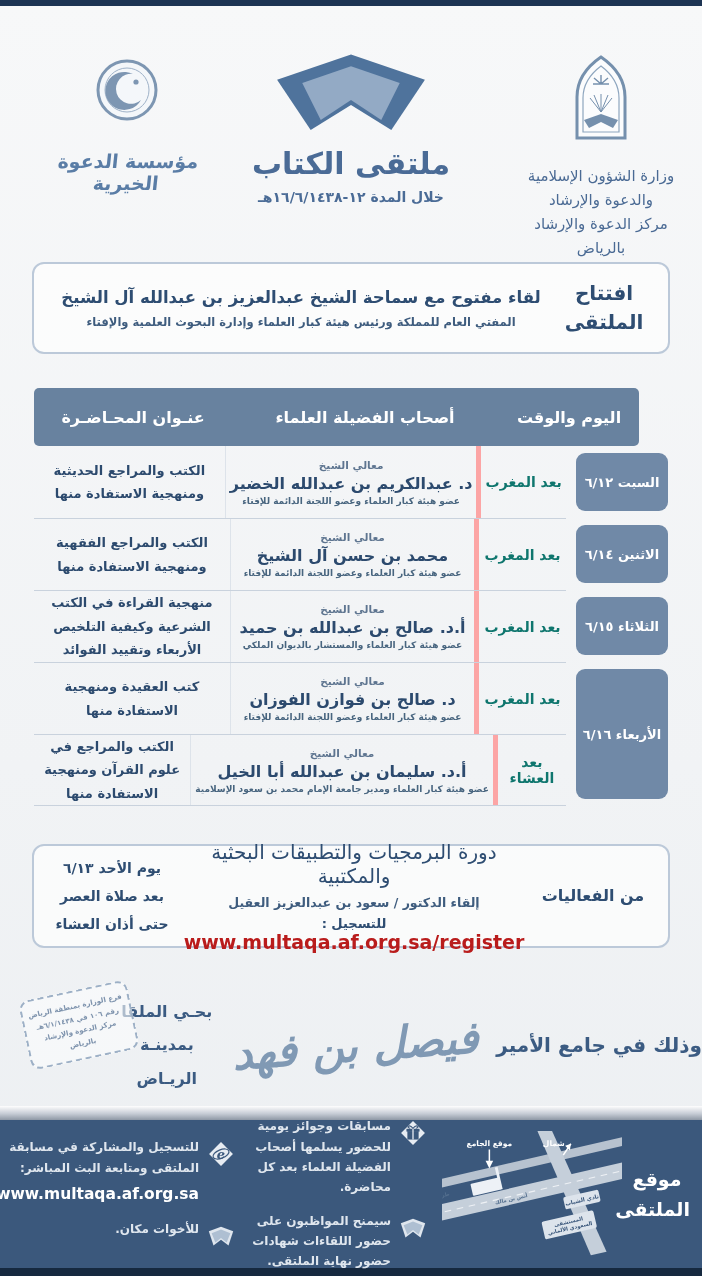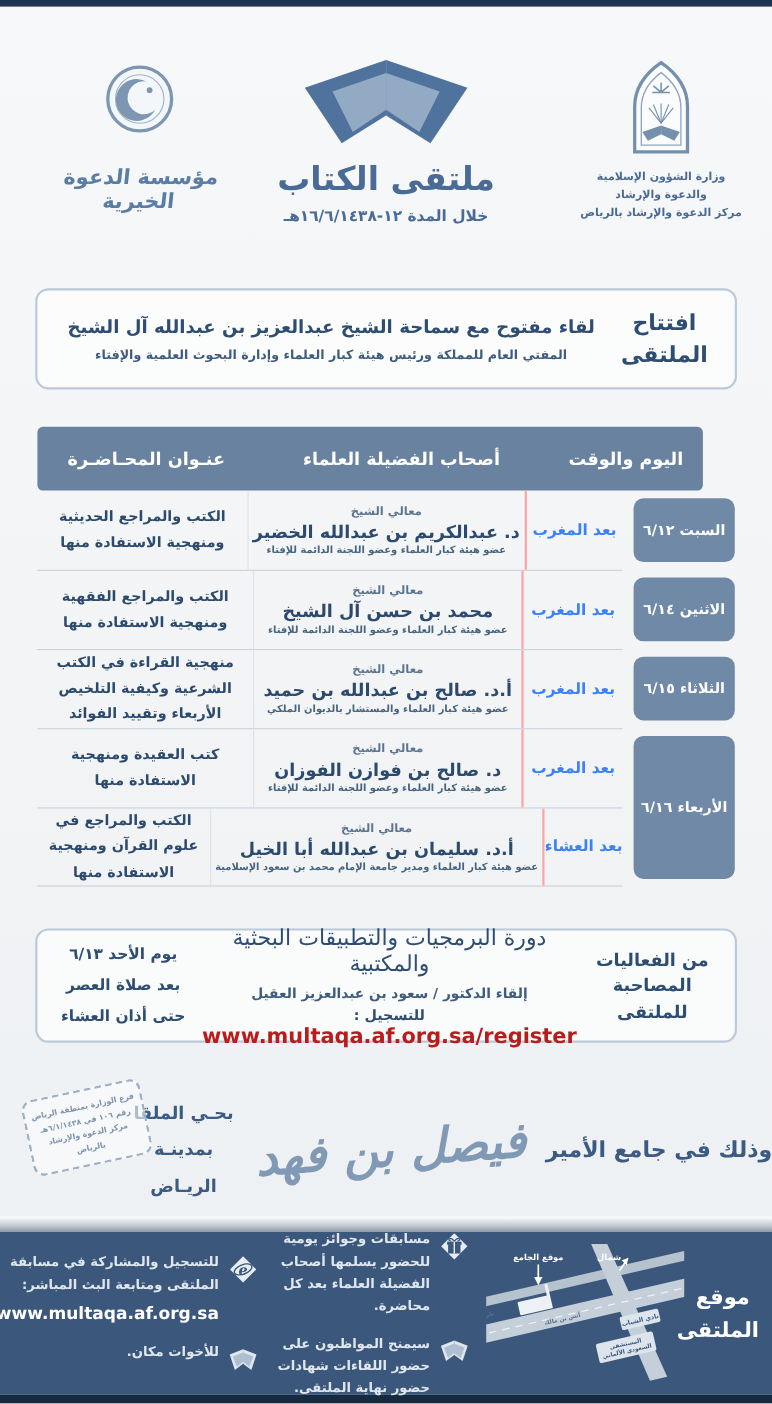--- a/index.html
+++ b/index.html
@@ -11,21 +11,21 @@
     color:#2e4d72;
   }
   .top-strip { height:6px; background:#1d3453; }
   .bottom-strip { height:8px; background:#16293f; }
 
   
   .header { position:relative; height:240px; }
   .foundation { position:absolute; left:52px; top:52px; width:150px; text-align:center; }
   .foundation-name { margin-top:24px; font-size:19px; font-weight:bold; color:#5a7da6; transform:skewX(-6deg); }
   .ministry { position:absolute; right:22px; top:48px; width:158px; text-align:center; color:#4a6a94; }
-  .ministry-lines { font-size:10px; font-weight:bold; line-height:1.6; margin-top:4px; }
+  .ministry-lines { font-size:15px; font-weight:normal; line-height:1.6; margin-top:14px; }
   .center-logo { width:260px; margin:0 auto; padding-top:40px; text-align:center; }
   .forum-title { font-size:30px; font-weight:bold; color:#4a6b96; letter-spacing:1px; }
   .forum-period { font-size:14px; font-weight:bold; color:#4a6b96; margin-top:8px; direction:rtl; }
 
   
   .panel {
     direction:rtl; margin:0 32px; border:2px solid #bcc9d9; border-radius:12px;
     background:rgba(253,253,254,0.75); display:flex; align-items:center;
     padding:8px 14px;
   }
@@ -51,22 +51,22 @@
   }
   .h-daytime { width:140px; text-align:center; }
   .h-scholar { width:268px; text-align:center; }
   .h-lecture { width:196px; text-align:center; }
   .sched-body { position:relative; }
   .srow { display:flex; direction:rtl; height:72px; margin-right:102px; align-items:center; }
   .srow + .srow { border-top:1px solid #c9d2dd; }
   .srow:last-child { border-bottom:1px solid #c9d2dd; }
   .c-time {
     width:92px; align-self:stretch; display:flex; align-items:center; justify-content:center;
-    text-align:center; font-size:14px; font-weight:bold; color:#3b82f6;
-    border-left:2px solid #fca5a5;
+    text-align:center; font-size:14px; font-weight:bold; color:#0f766e;
+    border-left:5px solid #fca5a5;
   }
   .c-scholar {
     flex:1; align-self:stretch; display:flex; flex-direction:column; justify-content:center;
     text-align:center; padding:3px 4px; border-left:1px solid #dde3ea;
   }
   .s-hon { font-size:10.5px; color:#5e7590; font-weight:bold; }
   .s-name { font-size:16px; font-weight:bold; color:#2c4a6e; margin:3px 0; white-space:nowrap; }
   .s-role { font-size:9px; color:#48657f; font-weight:bold; white-space:nowrap; }
   .c-lecture {
     width:196px; text-align:center; font-size:13px; font-weight:bold; color:#2c4a6e;
@@ -235,21 +235,20 @@
     <div class="tab tab-0">السبت ٦/١٢</div>
     <div class="tab tab-1">الاثنين ٦/١٤</div>
     <div class="tab tab-2">الثلاثاء ٦/١٥</div>
     <div class="tab tab-3">الأربعاء ٦/١٦</div>
   </div>
 </div>
 
 <div class="panel panel-2">
   <div class="p-label p2-label">
     <div>من الفعاليات</div>
-    <div>المصاحبة للملتقى</div>
   </div>
   <div class="p-center">
     <div class="p2-title">دورة البرمجيات والتطبيقات البحثية والمكتبية</div>
     <div class="p2-presenter">إلقاء الدكتور /  سعود بن عبدالعزيز العقيل</div>
     <div class="p2-register">
       <span>للتسجيل :</span>
       <span class="url">www.multaqa.af.org.sa/register</span>
     </div>
   </div>
   <div class="p-when">

